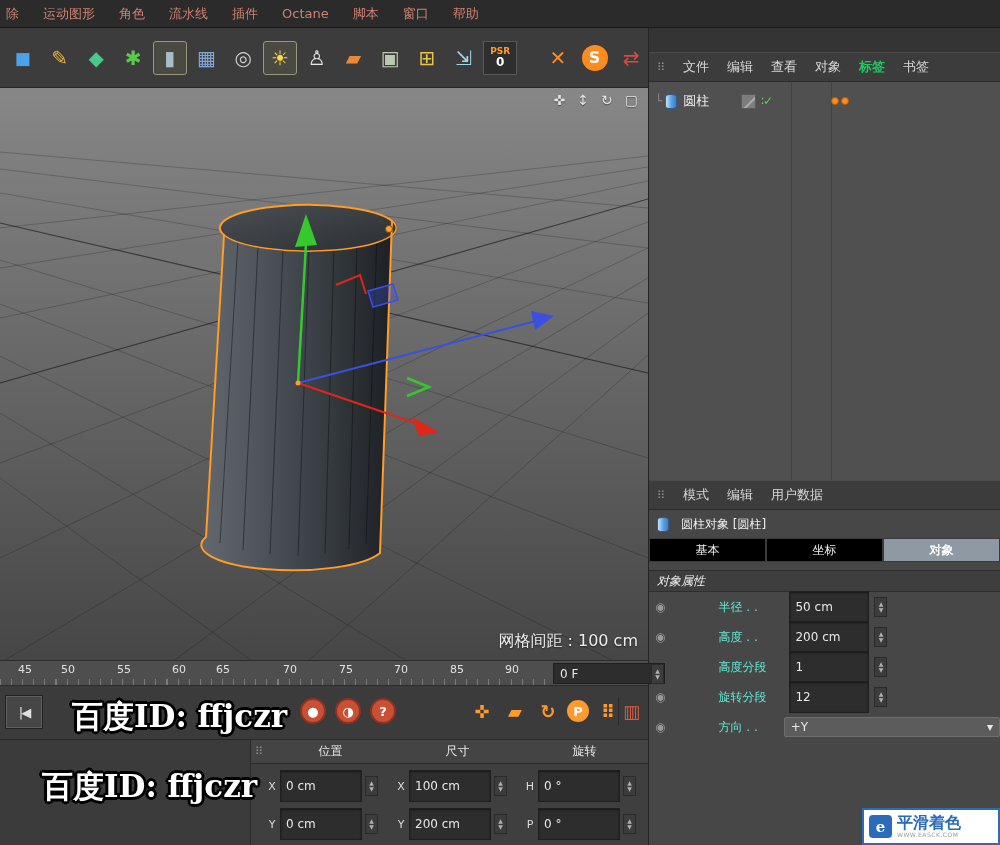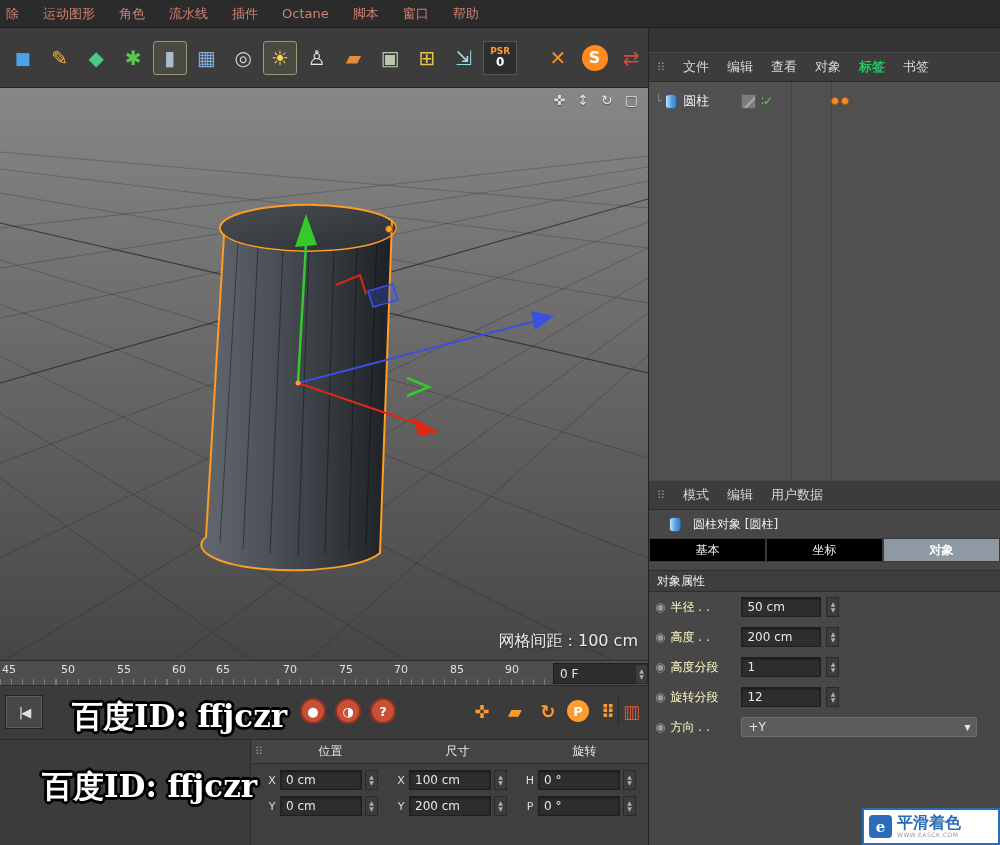--- a/index.html
+++ b/index.html
@@ -53,52 +53,52 @@
   .tag-slash { position:absolute; left:92px; width:15px; height:15px; background:#7d7d7d;
                border:1px solid #5a5a5a; overflow:hidden; }
   .tag-slash::after { content:""; position:absolute; left:-2px; top:6px; width:22px; height:2px;
                       background:#aaa; transform:rotate(-45deg); }
   .tag-check { position:absolute; left:112px; color:#59d84a; font-size:12px; letter-spacing:-1px; }
   .tag-dots { position:absolute; left:182px; display:flex; gap:2px; }
   .tag-dots i { width:8px; height:8px; border-radius:50%; background:#ff8a1e; border:1px solid #b05e12; }
 
   .am-menu { top:452px; }
   .am-body { position:absolute; left:0; top:482px; width:100%; height:335px; background:#474747; }
-  .am-title { height:28px; display:flex; align-items:center; gap:6px; padding-left:20px;
+  .am-title { height:28px; display:flex; align-items:center; gap:6px; padding-left:8px;
               font-size:12px; color:#f0f0f0; }
   .tabs { display:flex; }
   .tab { width:117px; height:24px; display:flex; align-items:center; justify-content:center;
          font-size:12px; background:#000000; border:1px solid #3a3a3a; color:#eee; }
   .tab.active { background:#8f99a4; color:#fff; font-weight:bold; }
   .tab.wide { width:117px; }
   .tab.empty { background:#474747; border-color:#3f3f3f; }
   .section-hdr { margin-top:8px; height:22px; background:#3e3e3e; border-top:1px solid #2e2e2e;
                  border-bottom:1px solid #2e2e2e; display:flex; align-items:center; padding-left:8px;
-                 font-size:12px; color:#f2f2f2; }
+                 font-size:12px; color:#f2f2f2;font-style:italic; }
   .prop-row { display:flex; align-items:center; height:30px; padding-left:6px; gap:5px; }
   .radio { color:#9a9a9a; font-size:12px; }
-  .prop-label { width:66px; font-size:12px; color:#fef9c3; white-space:nowrap; overflow:hidden; }
-  .field { height:20px; background:#2d2d2d; border:1px solid #1f1f1f;
+  .prop-label { width:66px; font-size:12px; color:#5eead4; white-space:nowrap; overflow:hidden;margin-left:48px; }
+  .field { height:32px; background:#2d2d2d; border:1px solid #1f1f1f;
            box-shadow:inset 0 1px 2px rgba(0,0,0,.5); display:flex; align-items:center;
            padding:2px 5px; font-size:12px; color:#e8e8e8; }
   .field.w80 { width:80px; }
   .stepper { width:13px; height:20px; background:#3c3c3c; border:1px solid #2a2a2a;
              display:flex; flex-direction:column; align-items:center; justify-content:center;
              font-size:6px; line-height:6px; color:#b0b0b0; cursor:pointer; }
   .dropdown { width:236px; height:20px; background:#5c5c5c; border:1px solid #6e6e6e; border-radius:2px;
               display:flex; align-items:center; justify-content:space-between; padding:0 6px;
               font-size:12px; color:#e8e8e8; }
 
   
   .timeline { position:absolute; left:0; top:660px; width:648px; height:26px; background:#4e4e4e;
               border-top:1px solid #2c2c2c; border-bottom:1px solid #2c2c2c; }
   .tick-label { position:absolute; top:2px; font-size:11px; color:#e0e0e0; }
   .tick-strip { position:absolute; left:0; bottom:0; width:552px; height:6px;
                 background:repeating-linear-gradient(90deg,#7a7a7a 0 1px,transparent 1px 11.1px); }
-  .frame-field { position:absolute; left:553px; top:2px; width:96px; height:21px; background:#2d2d2d;
+  .frame-field { position:absolute; left:553px; top:2px; width:112px; height:21px; background:#2d2d2d;
                  border:1px solid #1f1f1f; display:flex; align-items:center; justify-content:space-between;
                  padding-left:6px; font-size:12px; color:#e8e8e8; }
 
   
   .transport { position:absolute; left:0; top:686px; width:648px; height:54px; background:#3b3b3b;
                border-bottom:1px solid #282828; }
   .btn-box { position:absolute; width:36px; height:32px; background:#464646; border:1px solid #5e5e5e;
              box-shadow:0 0 0 1px #222; display:flex; align-items:center; justify-content:center;
              color:#e0e0e0; font-size:13px; letter-spacing:-2px; }
   .circle-btns { position:absolute; left:300px; top:12px; display:flex; gap:9px; }
@@ -357,21 +357,21 @@
         <span class="prop-label">方向 . .</span>
         <span class="dropdown">
           <span>+Y</span>
           <span>▾</span>
         </span>
       </div>
     </div>
   </div>
 
   <div class="timeline">
-    <span class="tick-label" style="left:2px">45</span>
+    <span class="tick-label" style="left:18px">45</span>
     <span class="tick-label" style="left:61px">50</span>
     <span class="tick-label" style="left:117px">55</span>
     <span class="tick-label" style="left:172px">60</span>
     <span class="tick-label" style="left:216px">65</span>
     <span class="tick-label" style="left:283px">70</span>
     <span class="tick-label" style="left:339px">75</span>
     <span class="tick-label" style="left:394px">70</span>
     <span class="tick-label" style="left:450px">85</span>
     <span class="tick-label" style="left:505px">90</span>
     <div class="tick-strip"></div>

